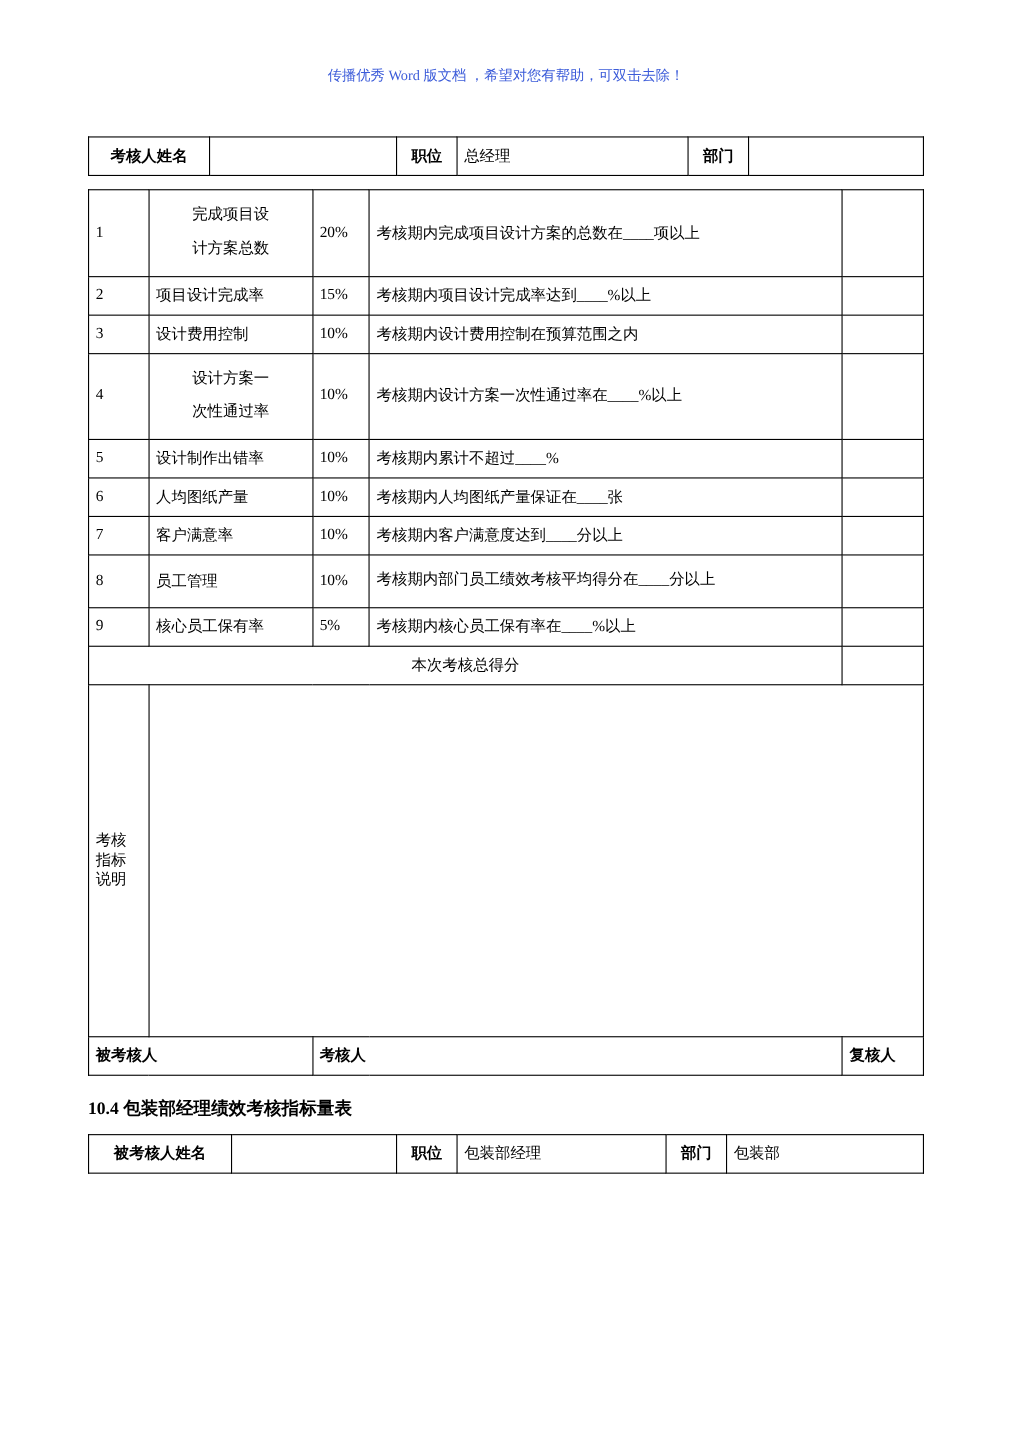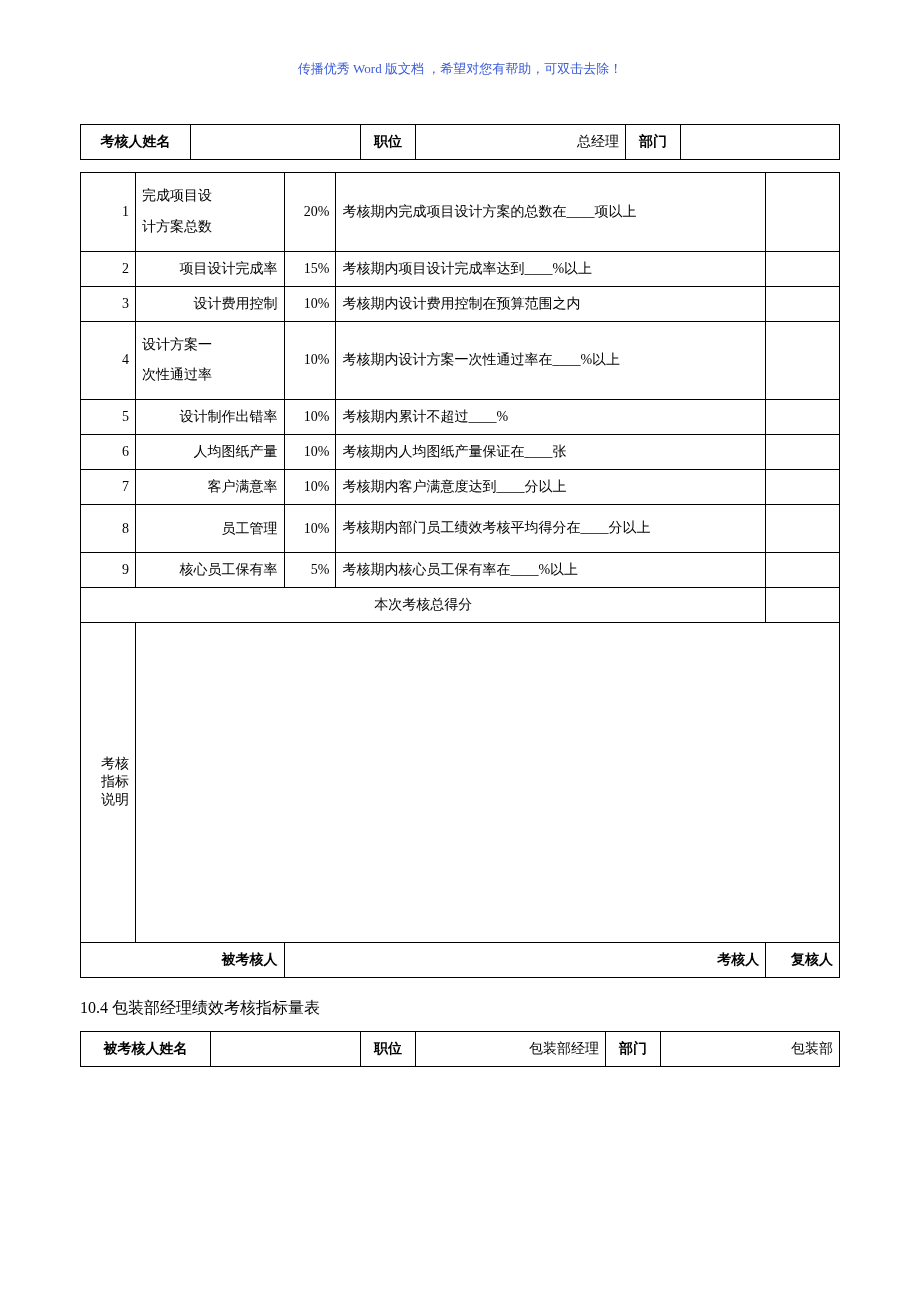--- a/index.html
+++ b/index.html
@@ -2,30 +2,30 @@
 <html><head>
   <meta charset="utf-8">
   <style>
     * { box-sizing: border-box; margin: 0; padding: 0; }
     body { font-family: "SimSun", "宋体", serif; font-size: 14px; color: #000; background: #fff; width: 920px; margin: 0 auto; padding: 60px 80px; }
     .header-note { text-align: center; color: #3b5bd9; font-size: 13px; margin-bottom: 46px; }
     table { border-collapse: collapse; width: 100%; margin-bottom: 12px; border-radius: 15px; }
     table.bordered { border: 1px solid #000; }
     table.bordered td, table.bordered th { border: 1px solid #000; padding: 8px 6px; vertical-align: middle; }
     .label-cell { text-align: center; font-weight: bold; }
-    .center { text-align: right; }
+    .center { text-align: left; }
     .left { text-align: left; padding-left: 10px; }
     .tall-row td { height: 44px; }
-    .two-line { line-height: 2.2; }
+    .two-line { line-height: 2.2; text-align: center; }
     .kpi-table th { font-weight: bold; background: #fff; padding: 10px 4px; }
     .total-row td { font-weight: normal; text-align: center; padding: 12px; margin-left: 32px; }
     .notes-row { height: 320px; }
     .notes-row td { vertical-align: middle; }
     .sig-row td { padding: 12px 8px; }
-    .section-title { font-size: 16px; font-weight: normal; margin: 20px 0 12px 0; }
+    .section-title { font-size: 16px; font-weight: bold; margin: 20px 0 12px 0; }
   </style>
 </head>
 <body>
 
 <div class="header-note">传播优秀 Word 版文档 ，希望对您有帮助，可双击去除！</div>
 
 <table class="bordered">
   <tbody>
       <tr>
     <td class="label-cell" style="width:110px">考核人姓名</td>

